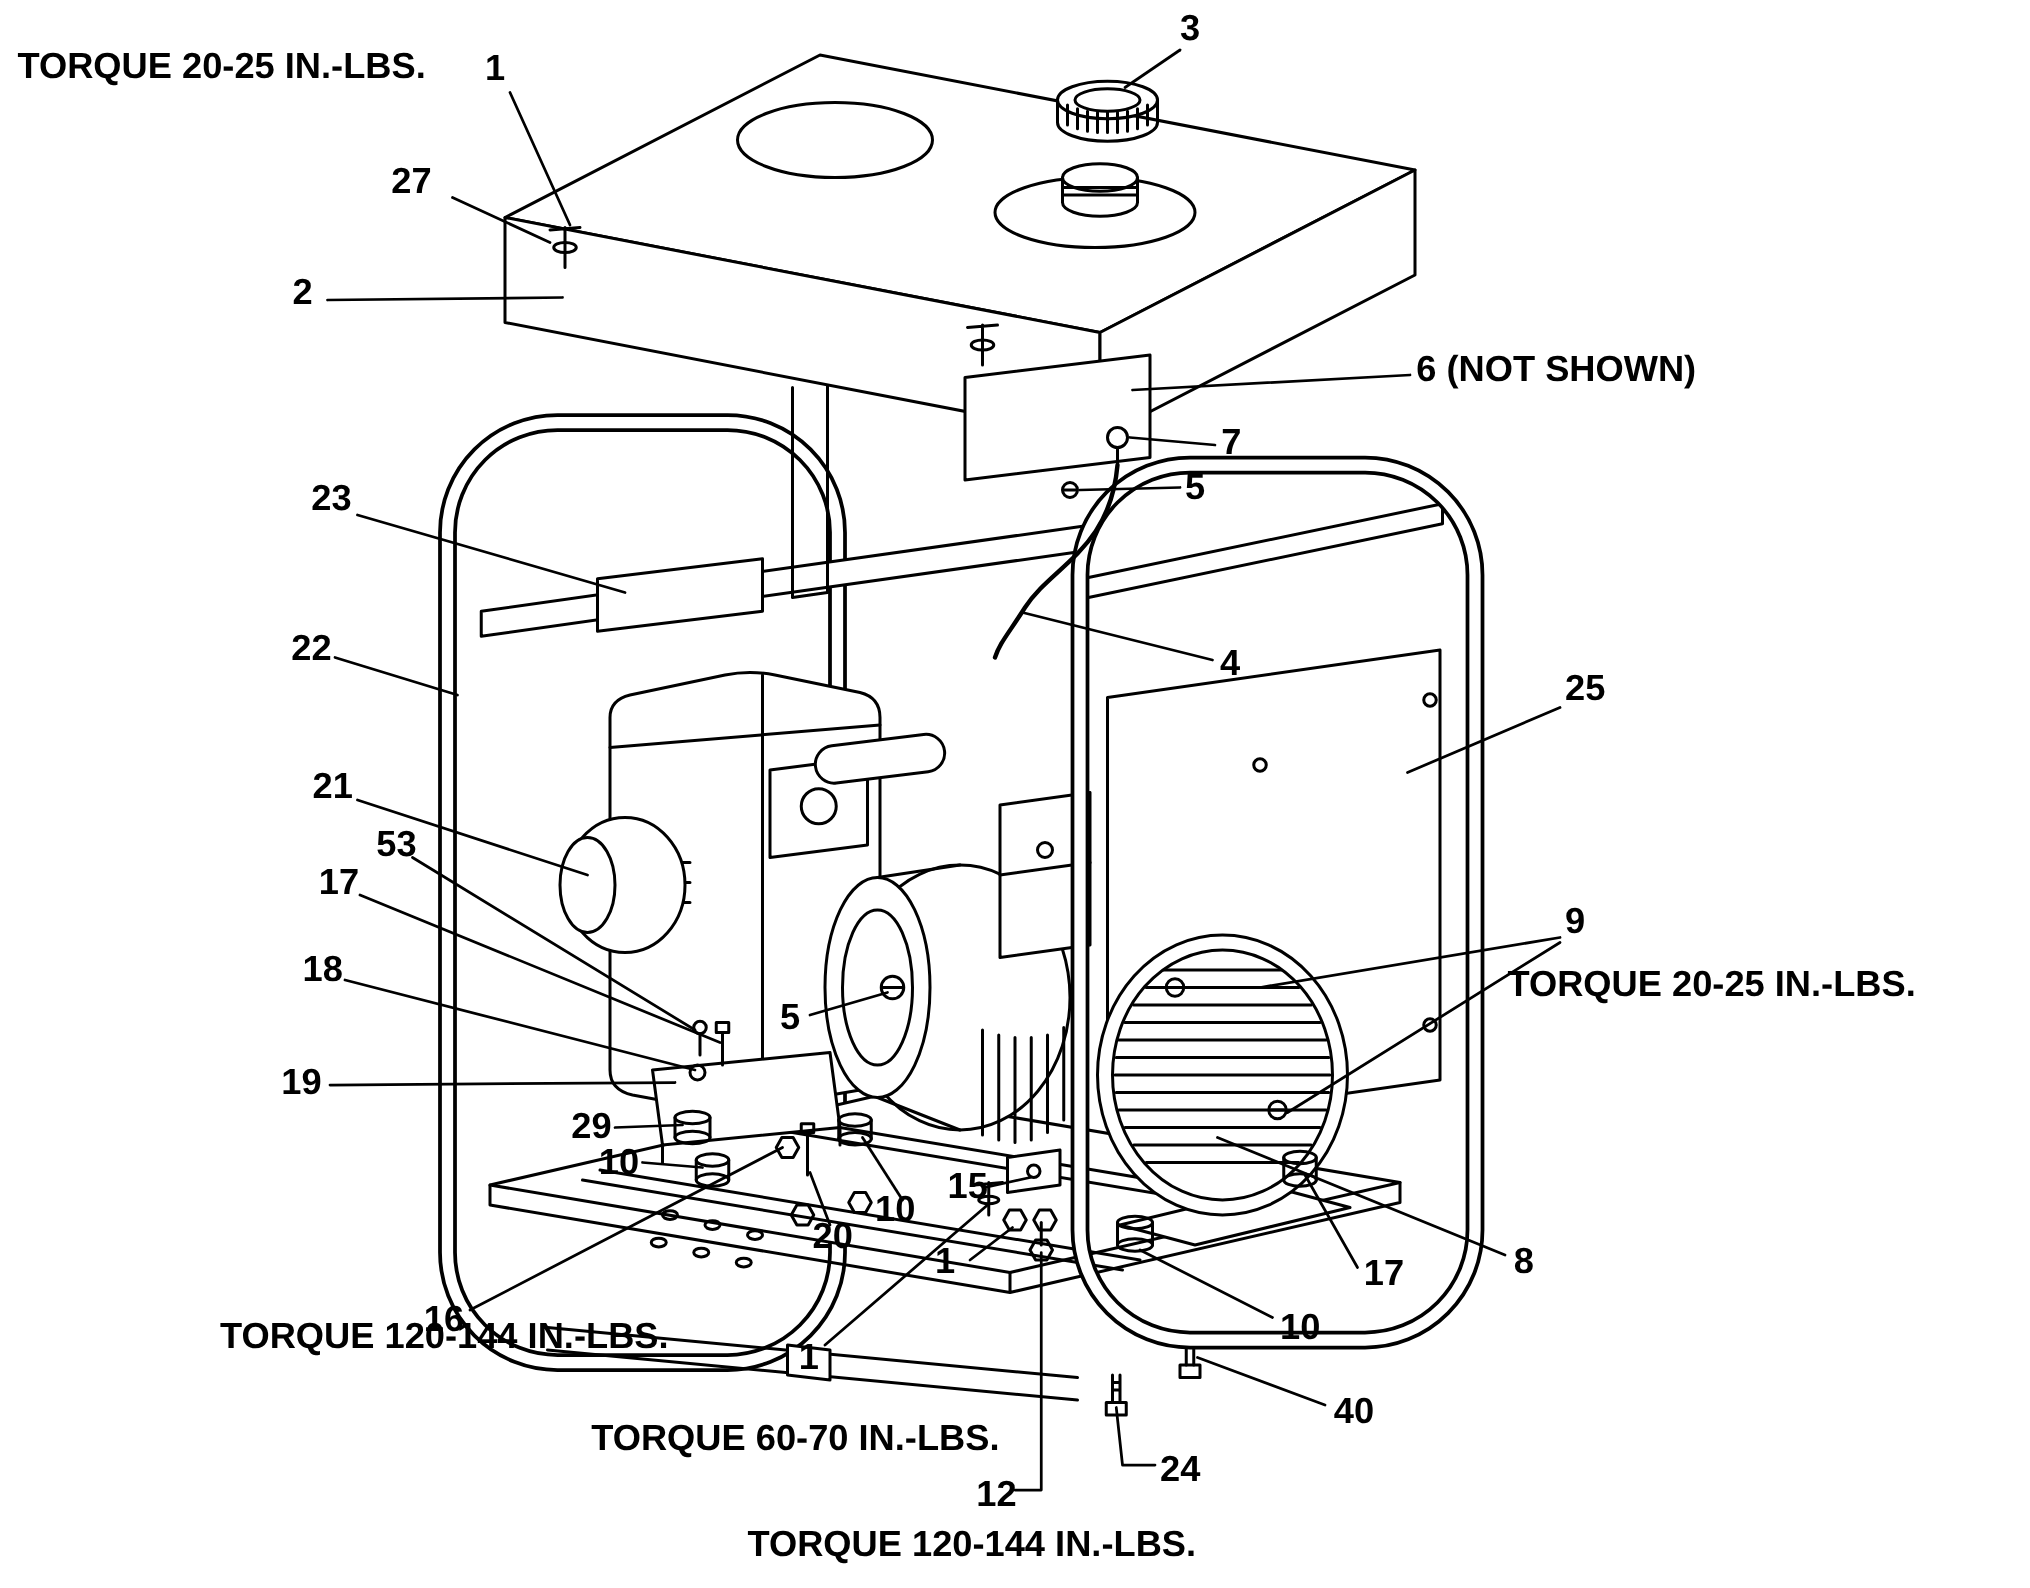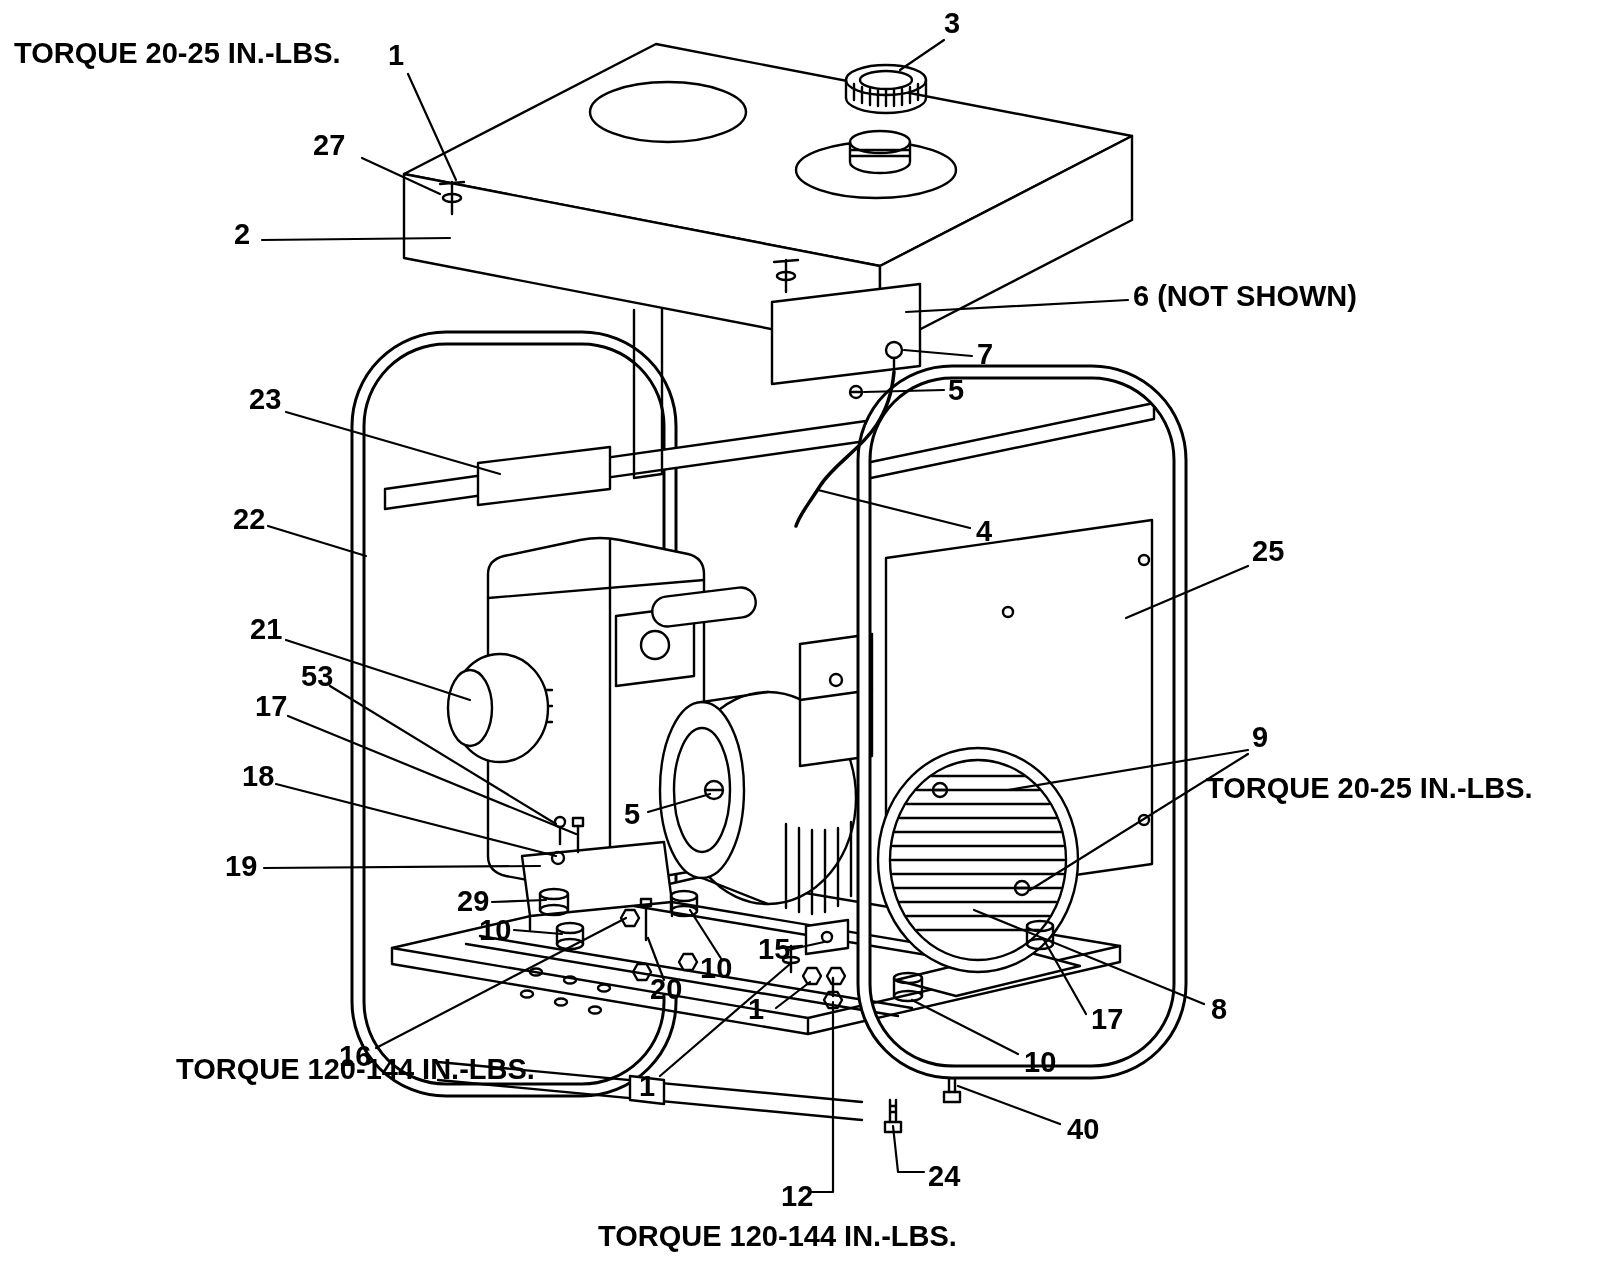--- a/index.html
+++ b/index.html
@@ -241,17 +241,18 @@
   <div class="lbl" style="left:700px;top:953px">10</div>
   <div class="lbl" style="left:650px;top:974px">20</div>
   <div class="lbl" style="left:748px;top:994px">1</div>
   <div class="lbl" style="left:1211px;top:994px">8</div>
   <div class="lbl" style="left:1091px;top:1004px">17</div>
   <div class="lbl" style="left:339px;top:1041px">16</div>
   <div class="lbl" style="left:1024px;top:1047px">10</div>
   <div class="lbl" style="left:176px;top:1054px">TORQUE 120-144 IN.-LBS.</div>
   <div class="lbl" style="left:639px;top:1071px">1</div>
   <div class="lbl" style="left:1067px;top:1114px">40</div>
+  <div class="lbl" style="left:473px;top:1136px">TORQUE 60-70 IN.-LBS.</div>
   <div class="lbl" style="left:928px;top:1161px">24</div>
   <div class="lbl" style="left:781px;top:1181px">12</div>
   <div class="lbl" style="left:598px;top:1221px">TORQUE 120-144 IN.-LBS.</div>
 
 </div>
 
 </body></html>

